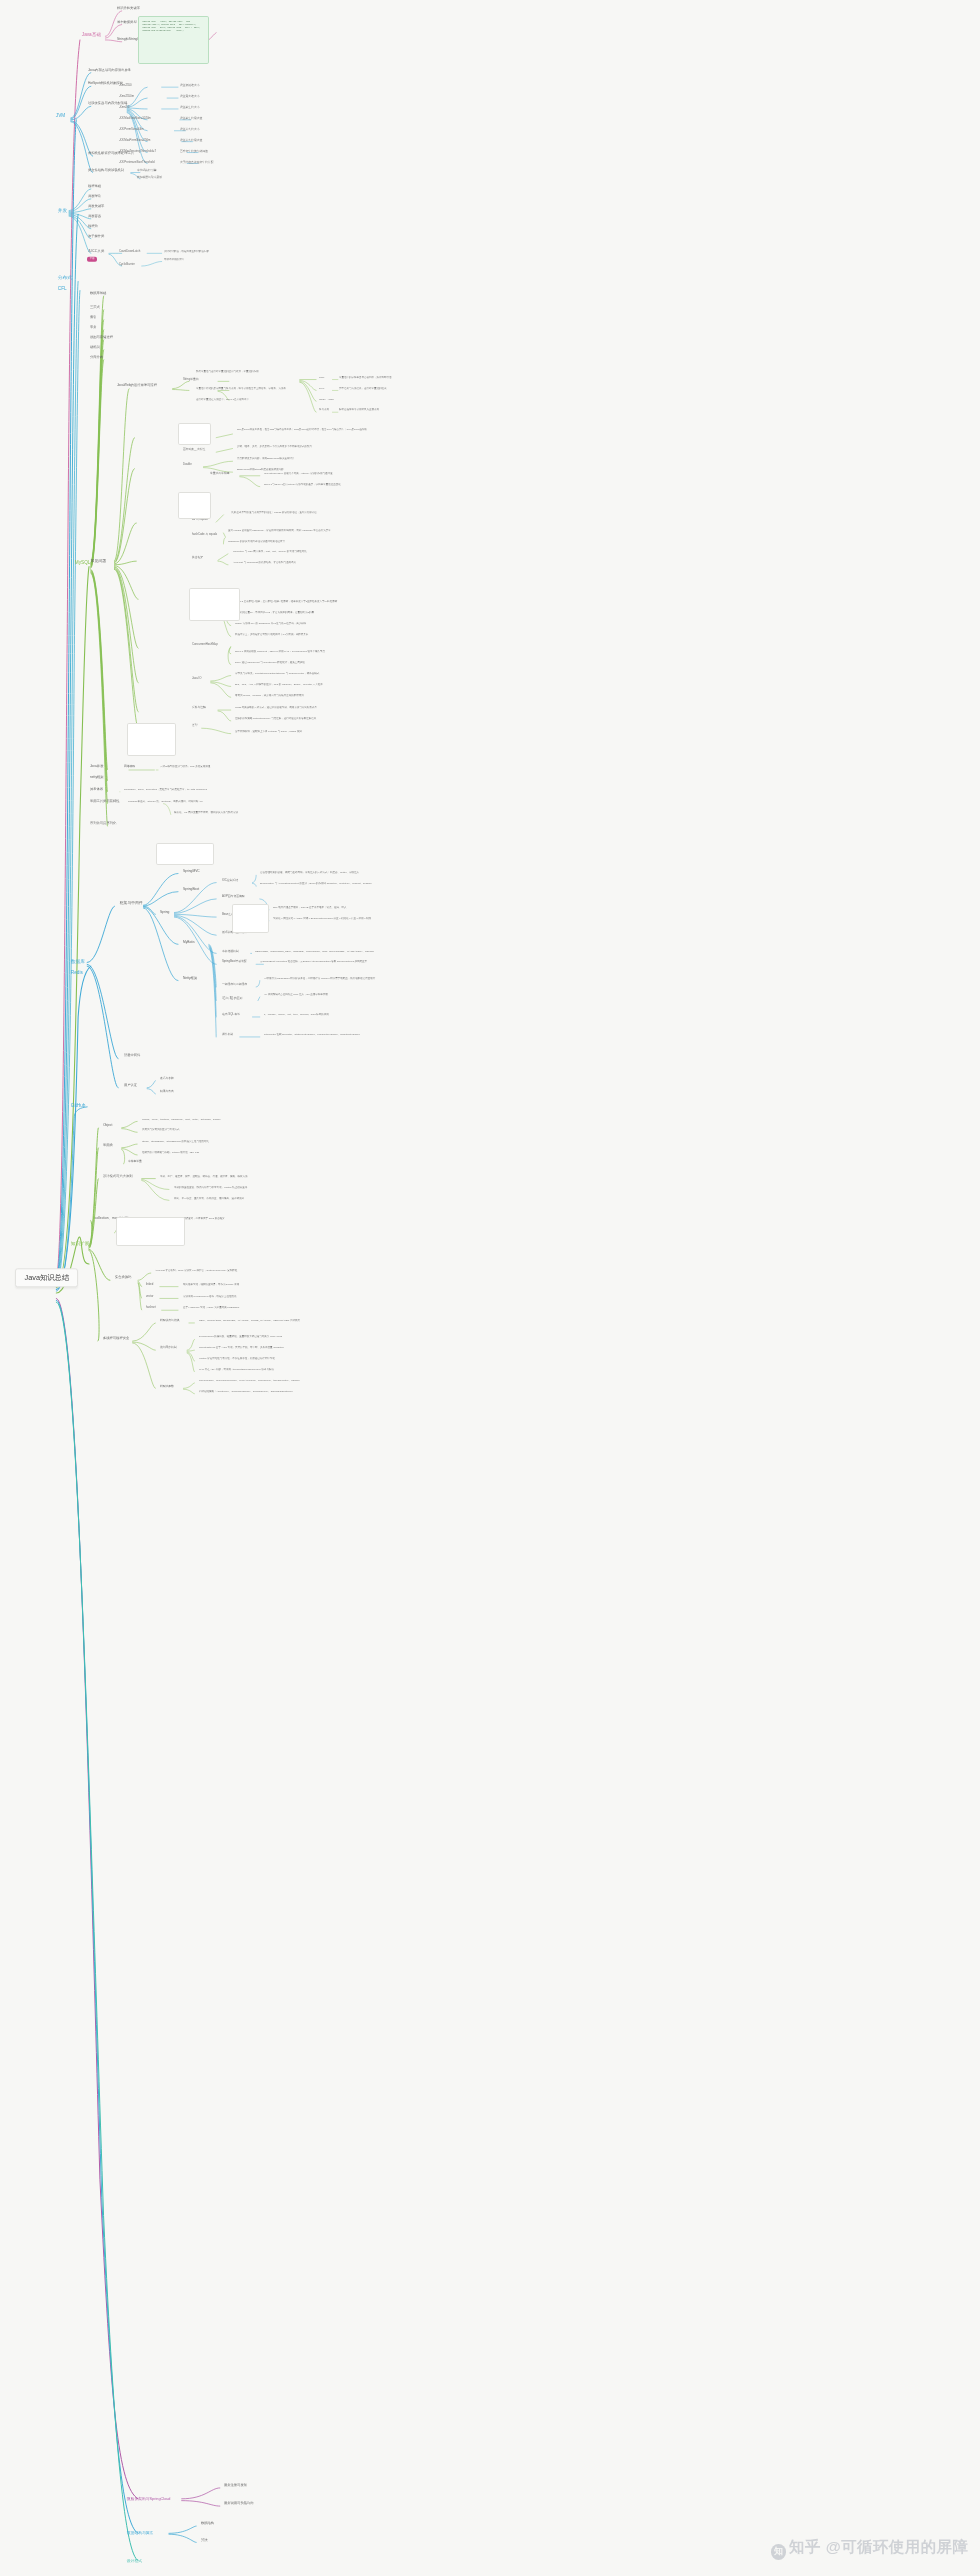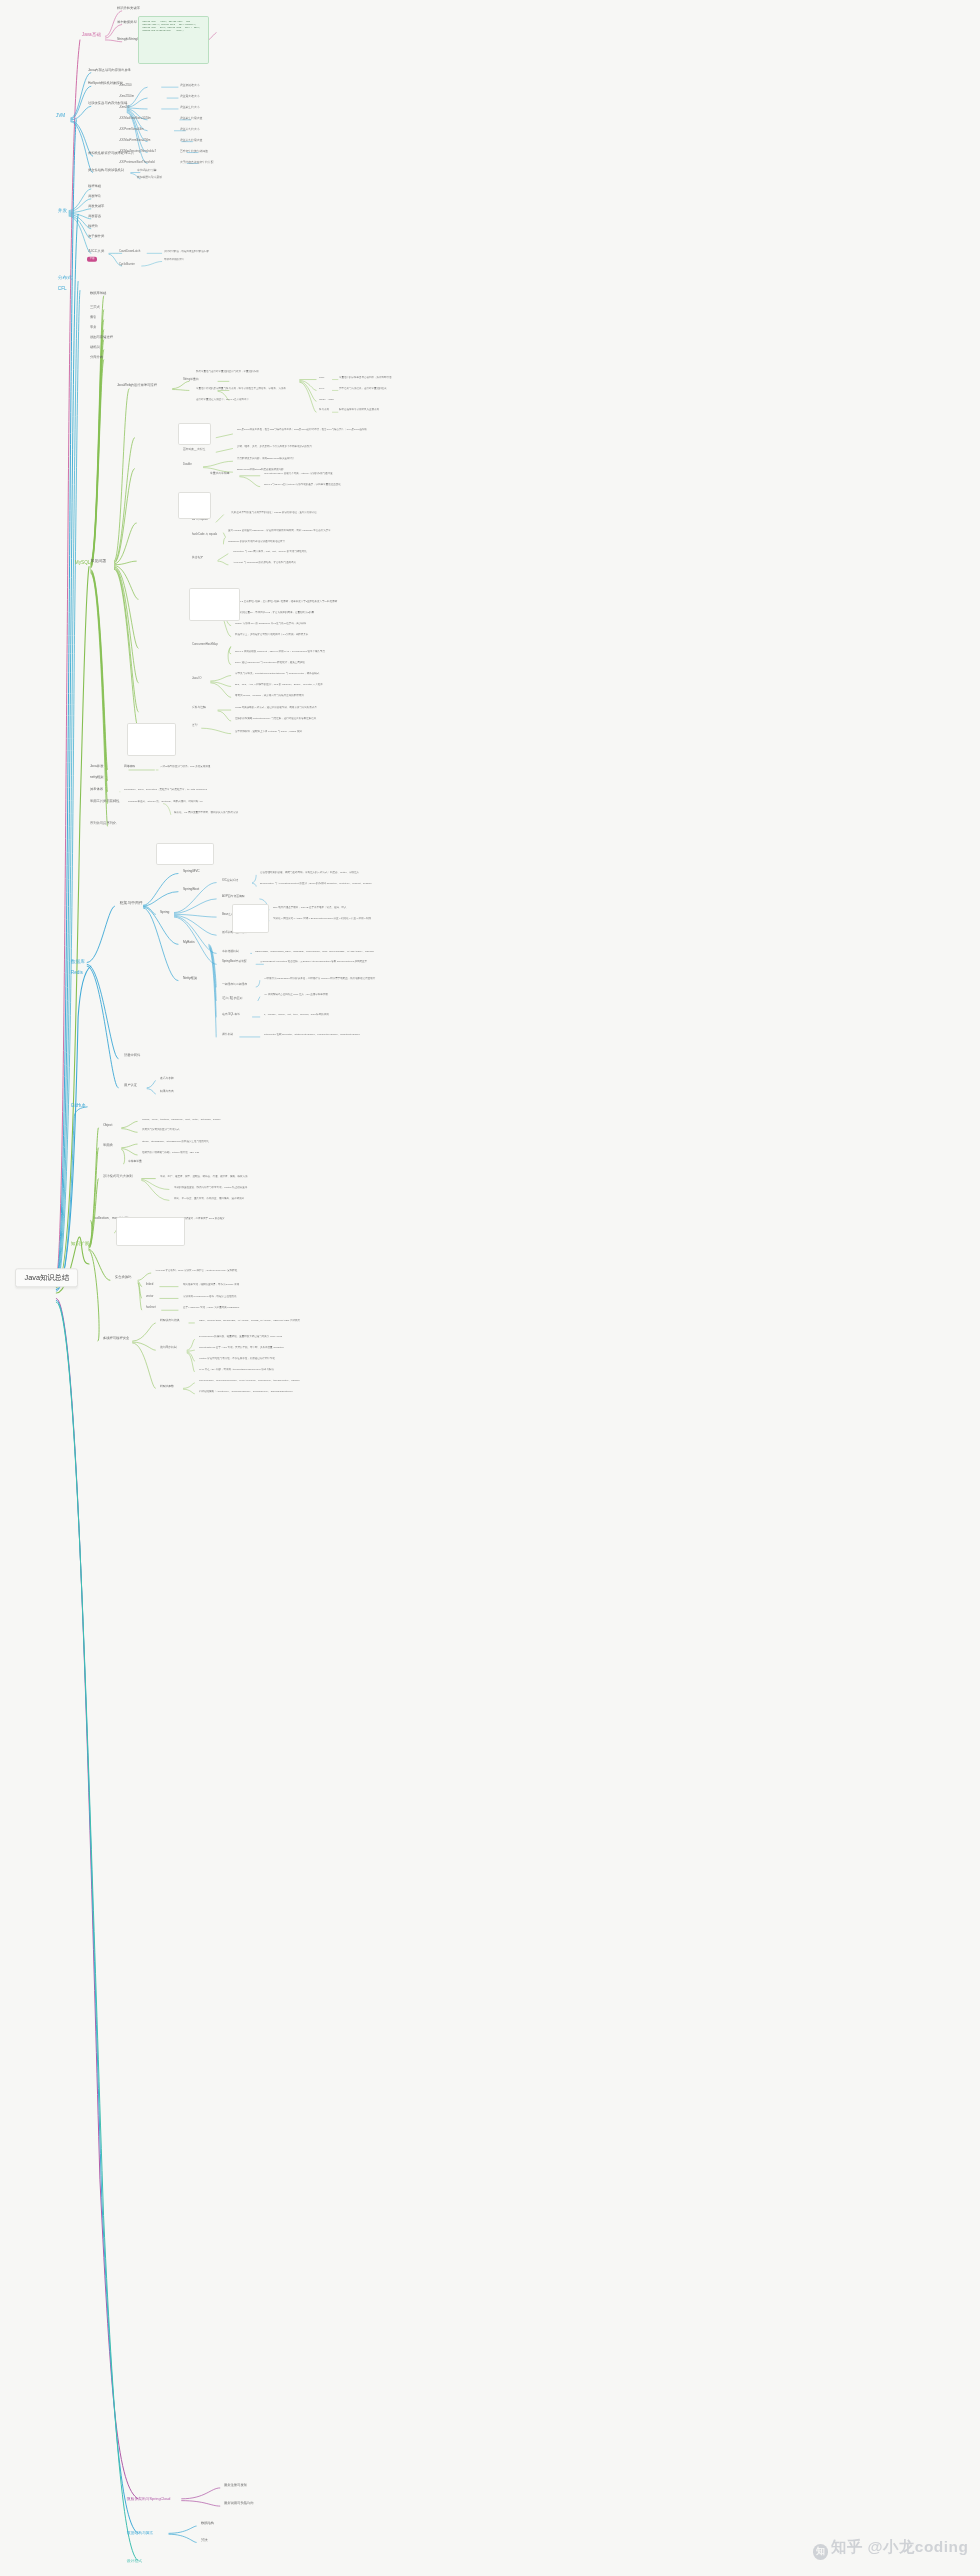--- a/index.html
+++ b/index.html
@@ -435,17 +435,17 @@
 
   <div class="imgbox" style="left:178px;top:423px;width:31px;height:20px;"></div>
   <div class="imgbox" style="left:178px;top:492px;width:31px;height:25.4px;"></div>
   <div class="imgbox" style="left:189px;top:588px;width:49px;height:31px;"></div>
   <div class="imgbox" style="left:127px;top:723px;width:47px;height:31px;"></div>
   <div class="imgbox" style="left:156px;top:843px;width:56px;height:20px;"></div>
   <div class="imgbox" style="left:232px;top:904px;width:35px;height:27px;"></div>
   <div class="imgbox" style="left:116px;top:1217px;width:67px;height:27px;"></div>
 
   <div class="wm">
-    <span class="qz">知</span><span>知乎 @小龙coding</span>
+    <span class="qz">知</span><span>知乎 @可循环使用的屏障</span>
   </div>
 
 </div>
 
 
 </body></html>

